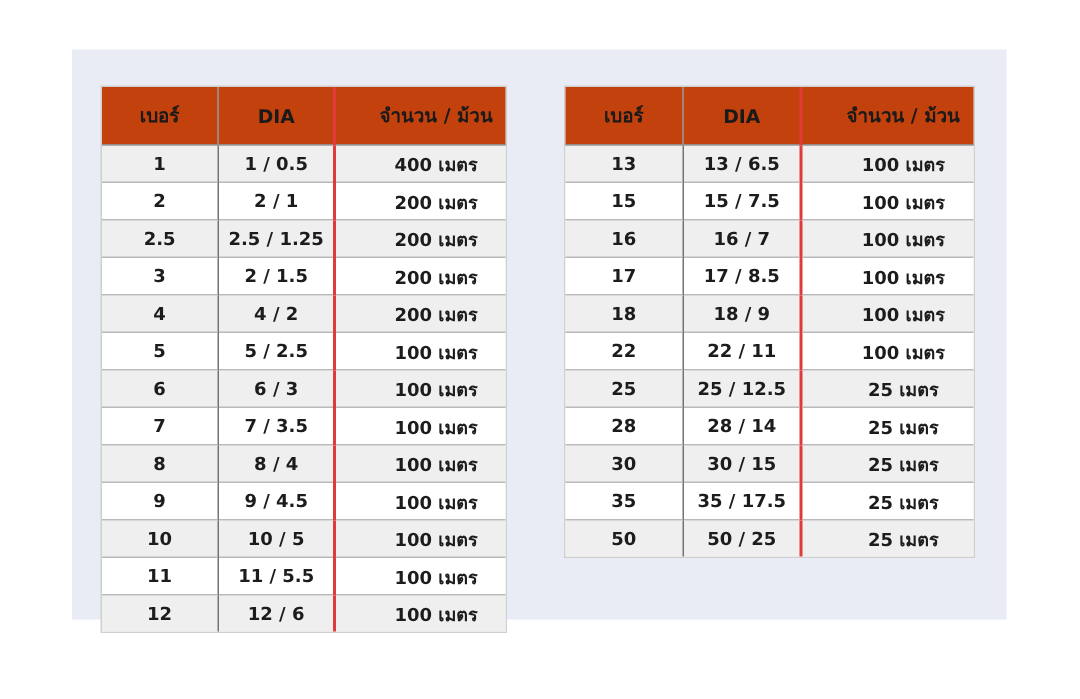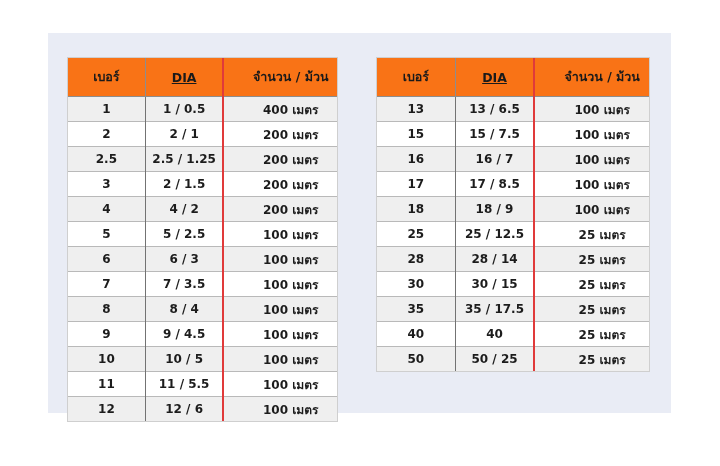--- a/index.html
+++ b/index.html
@@ -42,21 +42,21 @@
     box-shadow: 0 0 0 1px #cfcfcf;
   }
   table.spec th,
   table.spec td {
     text-align: center;
     vertical-align: middle;
     color: #1c1c1c;
     padding: 0;
   }
   table.spec thead th {
-    background: #f97316;
+    background: #c2410c;
     height: 38px;
     font-size: 12.5px;
     font-weight: bold;
     color: #1a1a1a;
     border-bottom: 1px solid #8d8d8d;
   }
   table.spec tbody td {
     height: 24px;
     font-size: 12px;
     font-weight: bold;
@@ -73,21 +73,21 @@
   table.spec .col-dia,
   table.spec td.col-dia {
     border-left: 1px solid #737373;
   }
   table.spec .col-len,
   table.spec td.col-len {
     border-left: 2px solid #e03a3a;
     padding-left: 20px;
   }
   table.spec thead .col-len { border-left: 2px solid #e03a3a; }
-  table.spec thead .col-dia { border-left: 1px solid #8d8d8d; text-decoration: underline; }
+  table.spec thead .col-dia { border-left: 1px solid #8d8d8d; }
 </style>
 </head>
 <body>
 
 <div id="page">
   <div id="panel">
 
     <div class="table-wrap" id="table-left">
       <table class="spec">
         <thead>
@@ -196,42 +196,42 @@
               <td class="col-no">17</td>
               <td class="col-dia">17 / 8.5</td>
               <td class="col-len">100 เมตร</td>
             </tr>
             <tr>
               <td class="col-no">18</td>
               <td class="col-dia">18 / 9</td>
               <td class="col-len">100 เมตร</td>
             </tr>
             <tr>
+              <td class="col-no">22</td>
+              <td class="col-dia">22 / 11</td>
+              <td class="col-len">100 เมตร</td>
+            </tr>
+            <tr>
               <td class="col-no">25</td>
               <td class="col-dia">25 / 12.5</td>
               <td class="col-len">25 เมตร</td>
             </tr>
             <tr>
               <td class="col-no">28</td>
               <td class="col-dia">28 / 14</td>
               <td class="col-len">25 เมตร</td>
             </tr>
             <tr>
               <td class="col-no">30</td>
               <td class="col-dia">30 / 15</td>
               <td class="col-len">25 เมตร</td>
             </tr>
             <tr>
               <td class="col-no">35</td>
               <td class="col-dia">35 / 17.5</td>
-              <td class="col-len">25 เมตร</td>
-            </tr>
-            <tr>
-              <td class="col-no">40</td>
-              <td class="col-dia">40</td>
               <td class="col-len">25 เมตร</td>
             </tr>
             <tr>
               <td class="col-no">50</td>
               <td class="col-dia">50 / 25</td>
               <td class="col-len">25 เมตร</td>
             </tr>
           </tbody>
       </table>
     </div>

